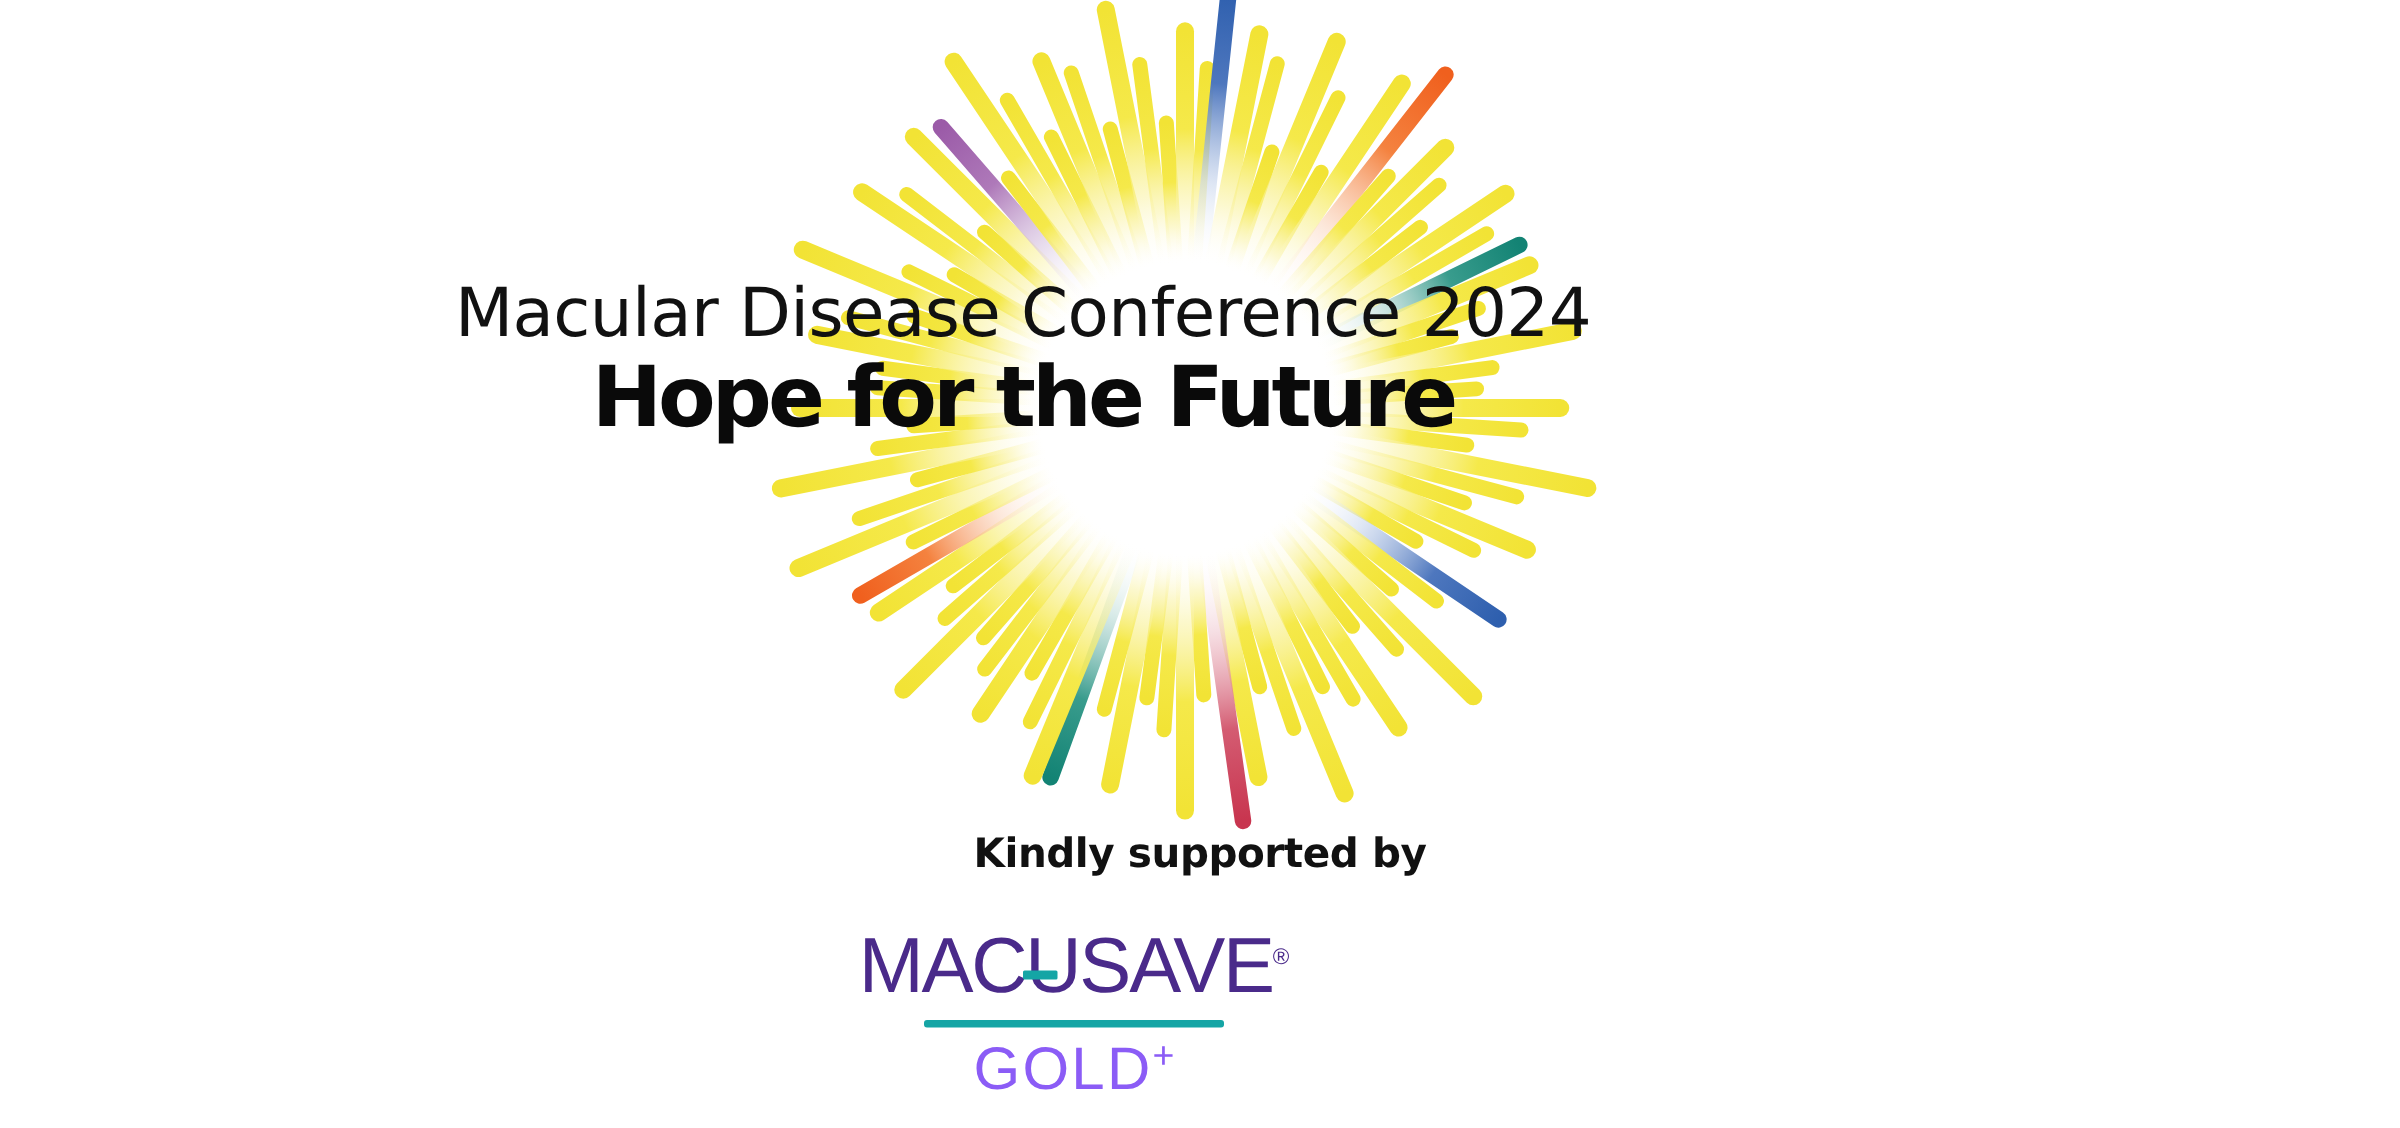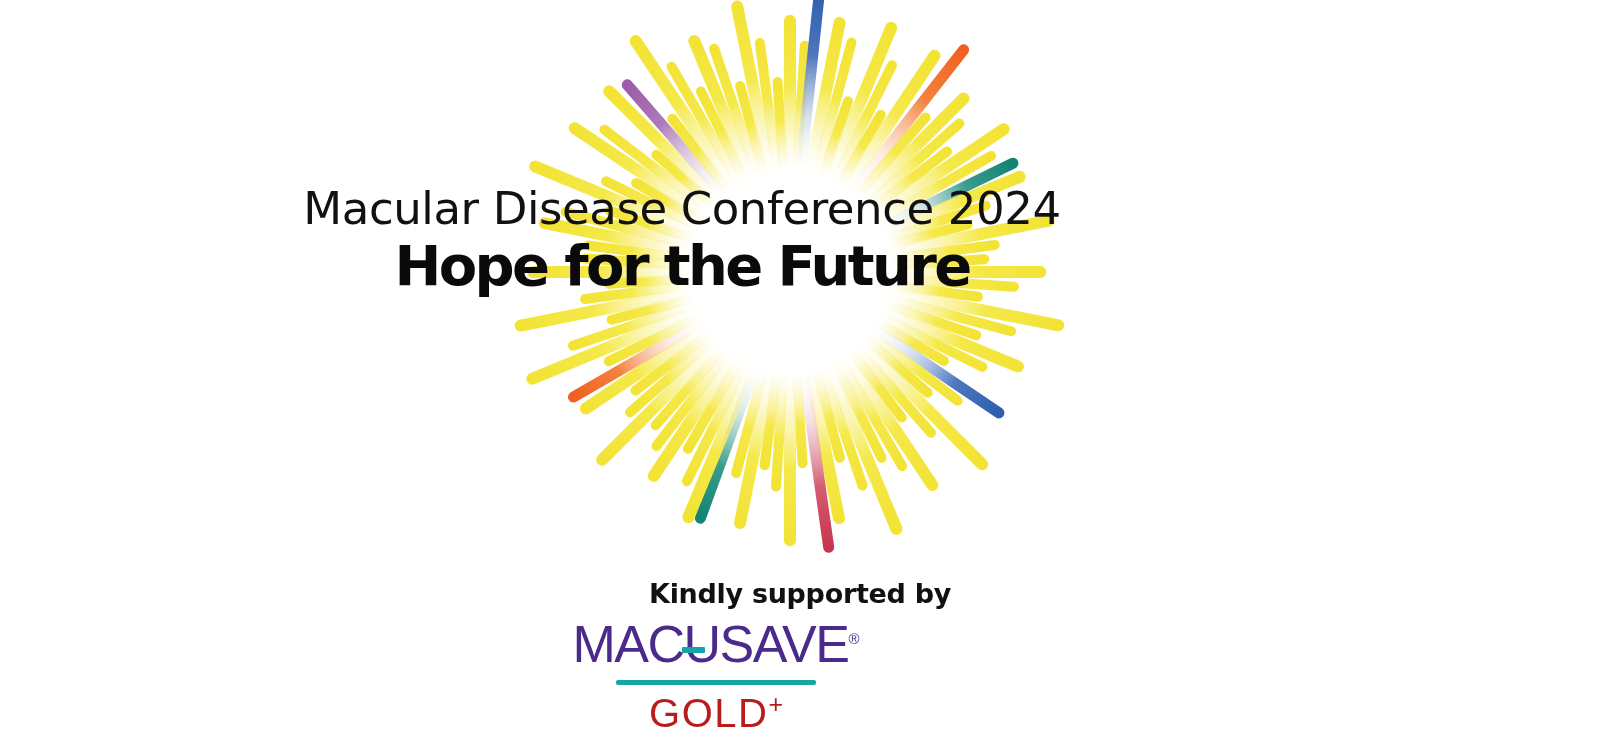--- a/index.html
+++ b/index.html
@@ -66,21 +66,21 @@
     color: #0a0a0a;
     line-height: 1.02;
     margin: 6px 0 0 0;
     white-space: nowrap;
   }
 
   
   .supported-by {
     position: absolute;
     left: 0;
-    top: 578px;
+    top: 554px;
     width: 1600px;
     text-align: center;
     z-index: 5;
     font-family: "DejaVu Sans", sans-serif;
     font-size: 27px;
     font-weight: 700;
     letter-spacing: -0.3px;
     color: #111111;
   }
 
@@ -138,21 +138,21 @@
     background: #15A5A5;
     border-radius: 2px;
   }
   .macusave-gold {
     margin-top: 7px;
     text-align: center;
     font-family: "Liberation Sans", sans-serif;
     font-size: 40px;
     font-weight: 400;
     letter-spacing: 1.5px;
-    color: #b91c1c;
+    color: #8b5cf6;
     line-height: 1;
     white-space: nowrap;
   }
   .macusave-gold .gold-plus {
     font-size: 25px;
     vertical-align: super;
     letter-spacing: 0;
   }
 
   

